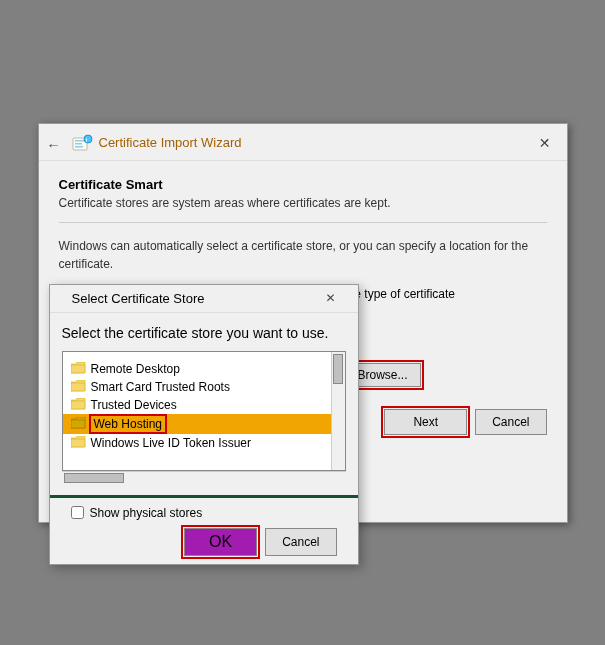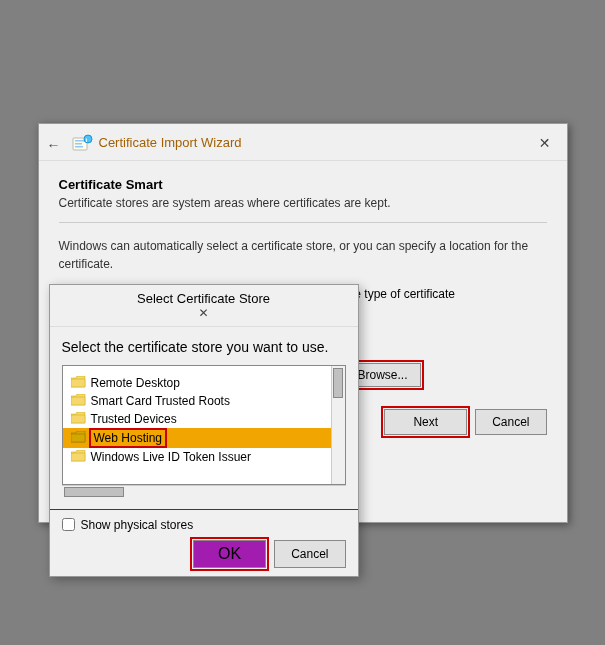--- a/index.html
+++ b/index.html
@@ -140,21 +140,20 @@
       box-shadow: 3px 3px 10px rgba(0,0,0,0.3);
       z-index: 10;
     }
     .overlay-title-bar {
       background: #f0f0f0;
       display: flex;
       align-items: center;
       justify-content: space-between;
       padding: 6px 22px;
       border-bottom: 1px solid #ddd;
-      flex-direction: column;
     }
     .overlay-title-text {
       font-size: 13px;
     }
     .overlay-close {
       font-size: 12px;
       cursor: pointer;
       color: #444;
       background: none;
       border: none;
@@ -224,22 +223,22 @@
       align-items: center;
     }
     .horiz-scrollbar-thumb {
       height: 10px;
       width: 60px;
       background: #c0c0c0;
       border: 1px solid #888;
       margin: 2px 2px;
     }
     .overlay-bottom {
-      padding: 8px 12px;
-      border-top: 1px solid #14532d;
+      padding: 8px 21px;
+      border-top: 3px solid #14532d;
     }
     .show-physical {
       display: flex;
       align-items: center;
       gap: 6px;
       font-size: 12px;
       margin-bottom: 8px;
     }
     .overlay-buttons {
       display: flex;

